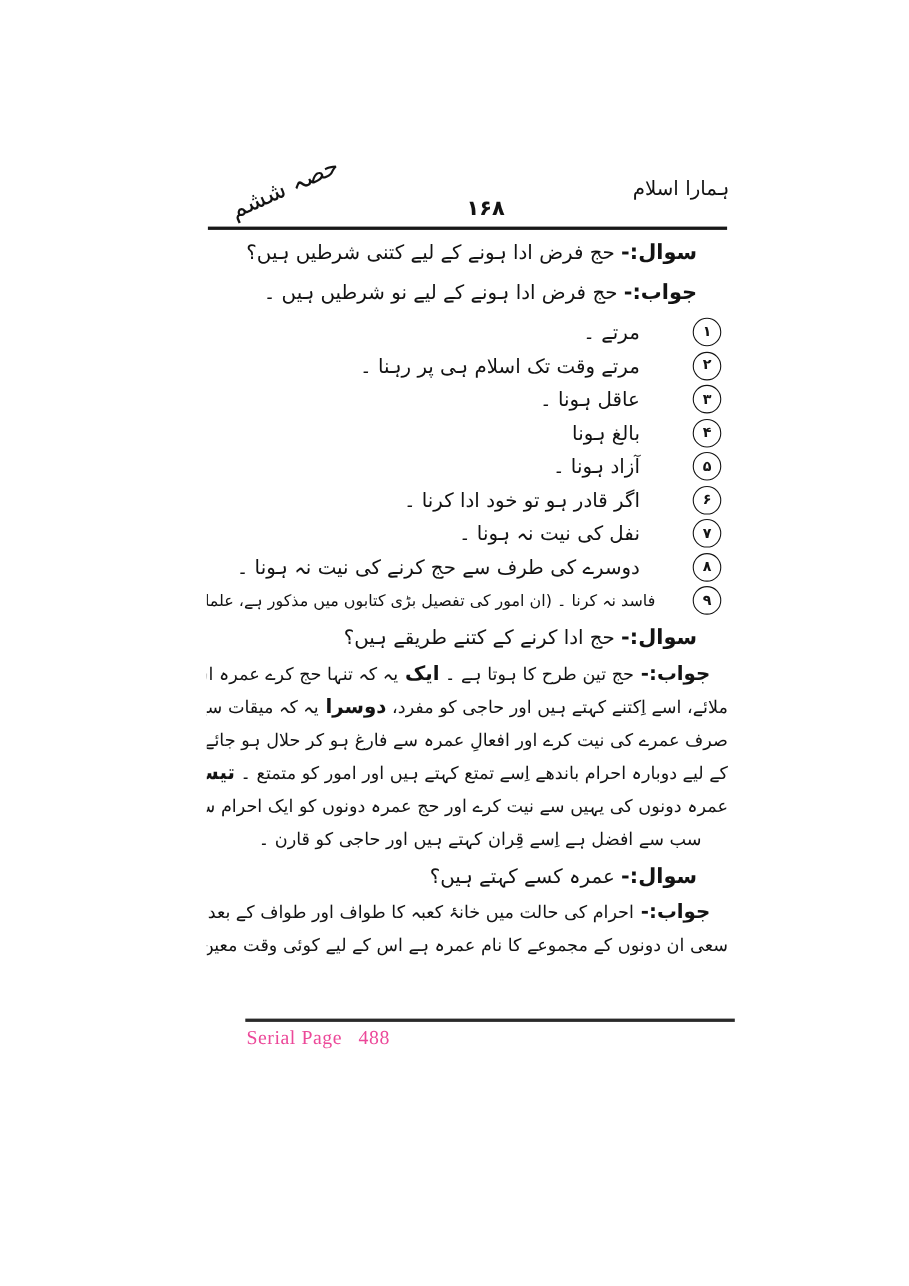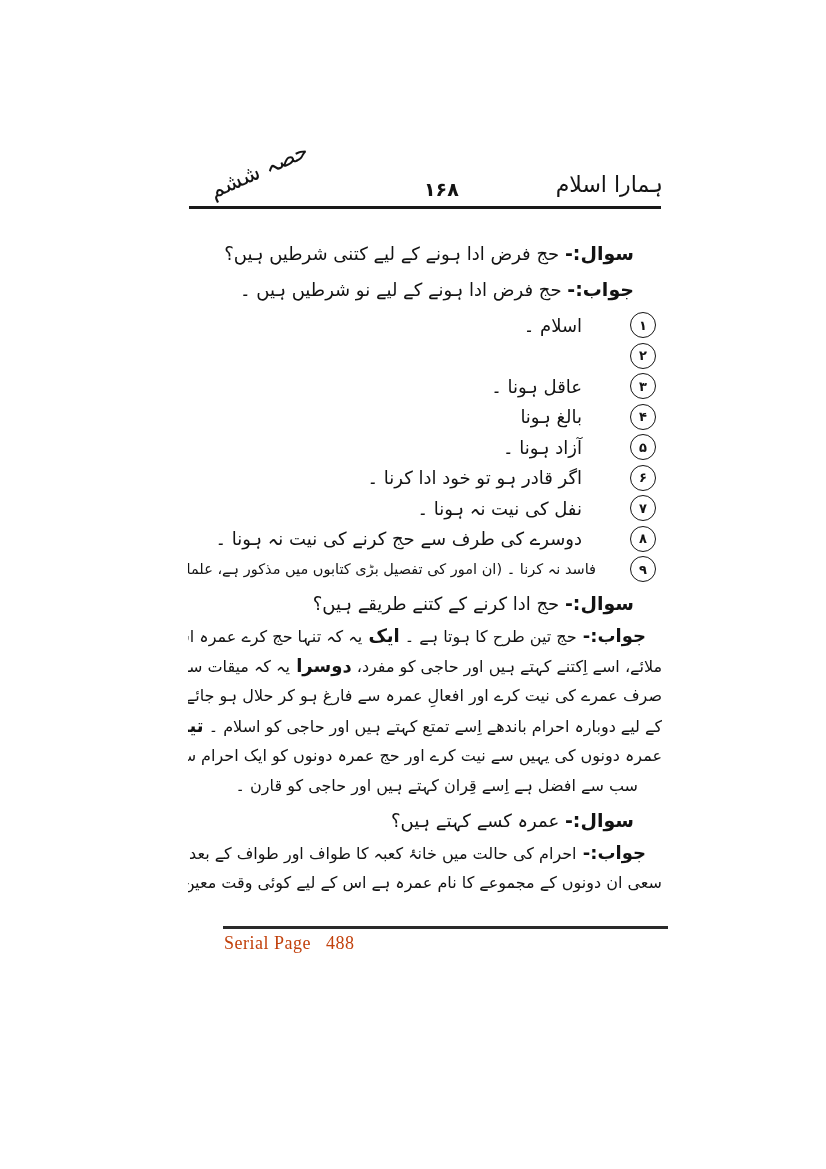--- a/index.html
+++ b/index.html
@@ -6,41 +6,41 @@
   .page{
     position:relative;
     width:826px;height:1169px;
     background:#ffffff;
     overflow:hidden;
     font-family:"DejaVu Sans", sans-serif;
     color:#131313;
   }
   
   .h-book{
-    position:absolute; right:163px; top:172px;
-    font-size:22px; direction:rtl; letter-spacing:1px;
+    position:absolute; right:163px; top:160px;
+    font-size:18px; direction:rtl; letter-spacing:1px;
   }
   .h-num{
     position:absolute; left:424px; top:178px;
     font-size:19px; font-weight:700; letter-spacing:2px;
   }
   .h-section{
     position:absolute; left:206px; top:158px;
     font-size:22px; direction:rtl;
     transform:rotate(-24deg);
     transform-origin:center;
   }
   .hrule{
     position:absolute; left:189px; top:206px;
     width:472px; height:3px; background:#181818;
   }
   
   .body{
     position:absolute; left:188px; top:212px; width:474px;
-    direction:rtl; overflow:hidden;margin-top:23px;
+    direction:rtl; overflow:hidden;
   }
   .qline{
     font-size:18px; line-height:36px; height:36px;
     padding-right:28px; text-align:right; white-space:nowrap;
   }
   .lbl{font-weight:700; font-size:19px;}
   .b{font-weight:700;}
   
   .list{margin-top:3px;}
   .lrow{
@@ -68,21 +68,21 @@
   .pl-last{text-align:left; text-align-last:right; padding-right:24px;}
   .pline .lbl{font-size:18px;}
   
   .frule{
     position:absolute; left:223px; top:926px;
     width:445px; height:3px; background:#2a2a2a;
   }
   .f-text{
     position:absolute; left:224px; top:933px;
     font-family:"Liberation Serif", serif;
-    font-size:18px; color:#c2410c; letter-spacing:0.5px;
+    font-size:18px; color:#ec4899; letter-spacing:0.5px;
   }
   .f-text .f-num{margin-left:10px;}
 </style>
 </head>
 <body>
 
 <div class="page">
 
   <div class="h-section">حصہ ششم</div>
   <div class="h-num">۱۶۸</div>
@@ -96,24 +96,25 @@
       <span>حج فرض ادا ہونے کے لیے کتنی شرطیں ہیں؟</span>
     </div>
     <div class="qline">
       <span class="lbl">جواب:-</span>
       <span>حج فرض ادا ہونے کے لیے نو شرطیں ہیں ۔</span>
     </div>
 
     <div class="list">
       <div class="lrow">
         <span class="circ">۱</span>
-        <span class="itext">اسلام ۔</span>
+        <span class="itext">مرتے ۔</span>
       </div>
       <div class="lrow">
         <span class="circ">۲</span>
+        <span class="itext">مرتے وقت تک اسلام ہی پر رہنا ۔</span>
       </div>
       <div class="lrow">
         <span class="circ">۳</span>
         <span class="itext">عاقل ہونا ۔</span>
       </div>
       <div class="lrow">
         <span class="circ">۴</span>
         <span class="itext">بالغ ہونا</span>
       </div>
       <div class="lrow">
@@ -140,21 +141,21 @@
 
     <div class="qline">
       <span class="lbl">سوال:-</span>
       <span>حج ادا کرنے کے کتنے طریقے ہیں؟</span>
     </div>
 
     <div>
       <div class="pline pl-first"><span class="b lbl">جواب:- </span><span>حج تین طرح کا ہوتا ہے ۔ </span><span class="b lbl">ایک </span><span>یہ کہ تنہا حج کرے عمرہ اس کے ساتھ نہ</span></div>
       <div class="pline"><span>ملائے، اسے اِکتنے کہتے ہیں اور حاجی کو مفرد، </span><span class="b lbl">دوسرا </span><span>یہ کہ میقات سے احرام باندھتے وقت</span></div>
       <div class="pline"><span>صرف عمرے کی نیت کرے اور افعالِ عمرہ سے فارغ ہو کر حلال ہو جائے پھر مکہ معظّمہ میں حج</span></div>
-      <div class="pline"><span>کے لیے دوبارہ احرام باندھے اِسے تمتع کہتے ہیں اور حاجی کو اسلام ۔ </span><span class="b lbl">تیسرا </span></div>
+      <div class="pline"><span>کے لیے دوبارہ احرام باندھے اِسے تمتع کہتے ہیں اور امور کو متمتع ۔ </span><span class="b lbl">تیسرا </span></div>
       <div class="pline"><span>عمرہ دونوں کی یہیں سے نیت کرے اور حج عمرہ دونوں کو ایک احرام سے ادا کرے اور یہ</span></div>
       <div class="pline pl-last"><span>سب سے افضل ہے اِسے قِران کہتے ہیں اور حاجی کو قارن ۔</span></div>
     </div>
 
     <div class="qline">
       <span class="lbl">سوال:-</span>
       <span>عمرہ کسے کہتے ہیں؟</span>
     </div>
 
     <div>

